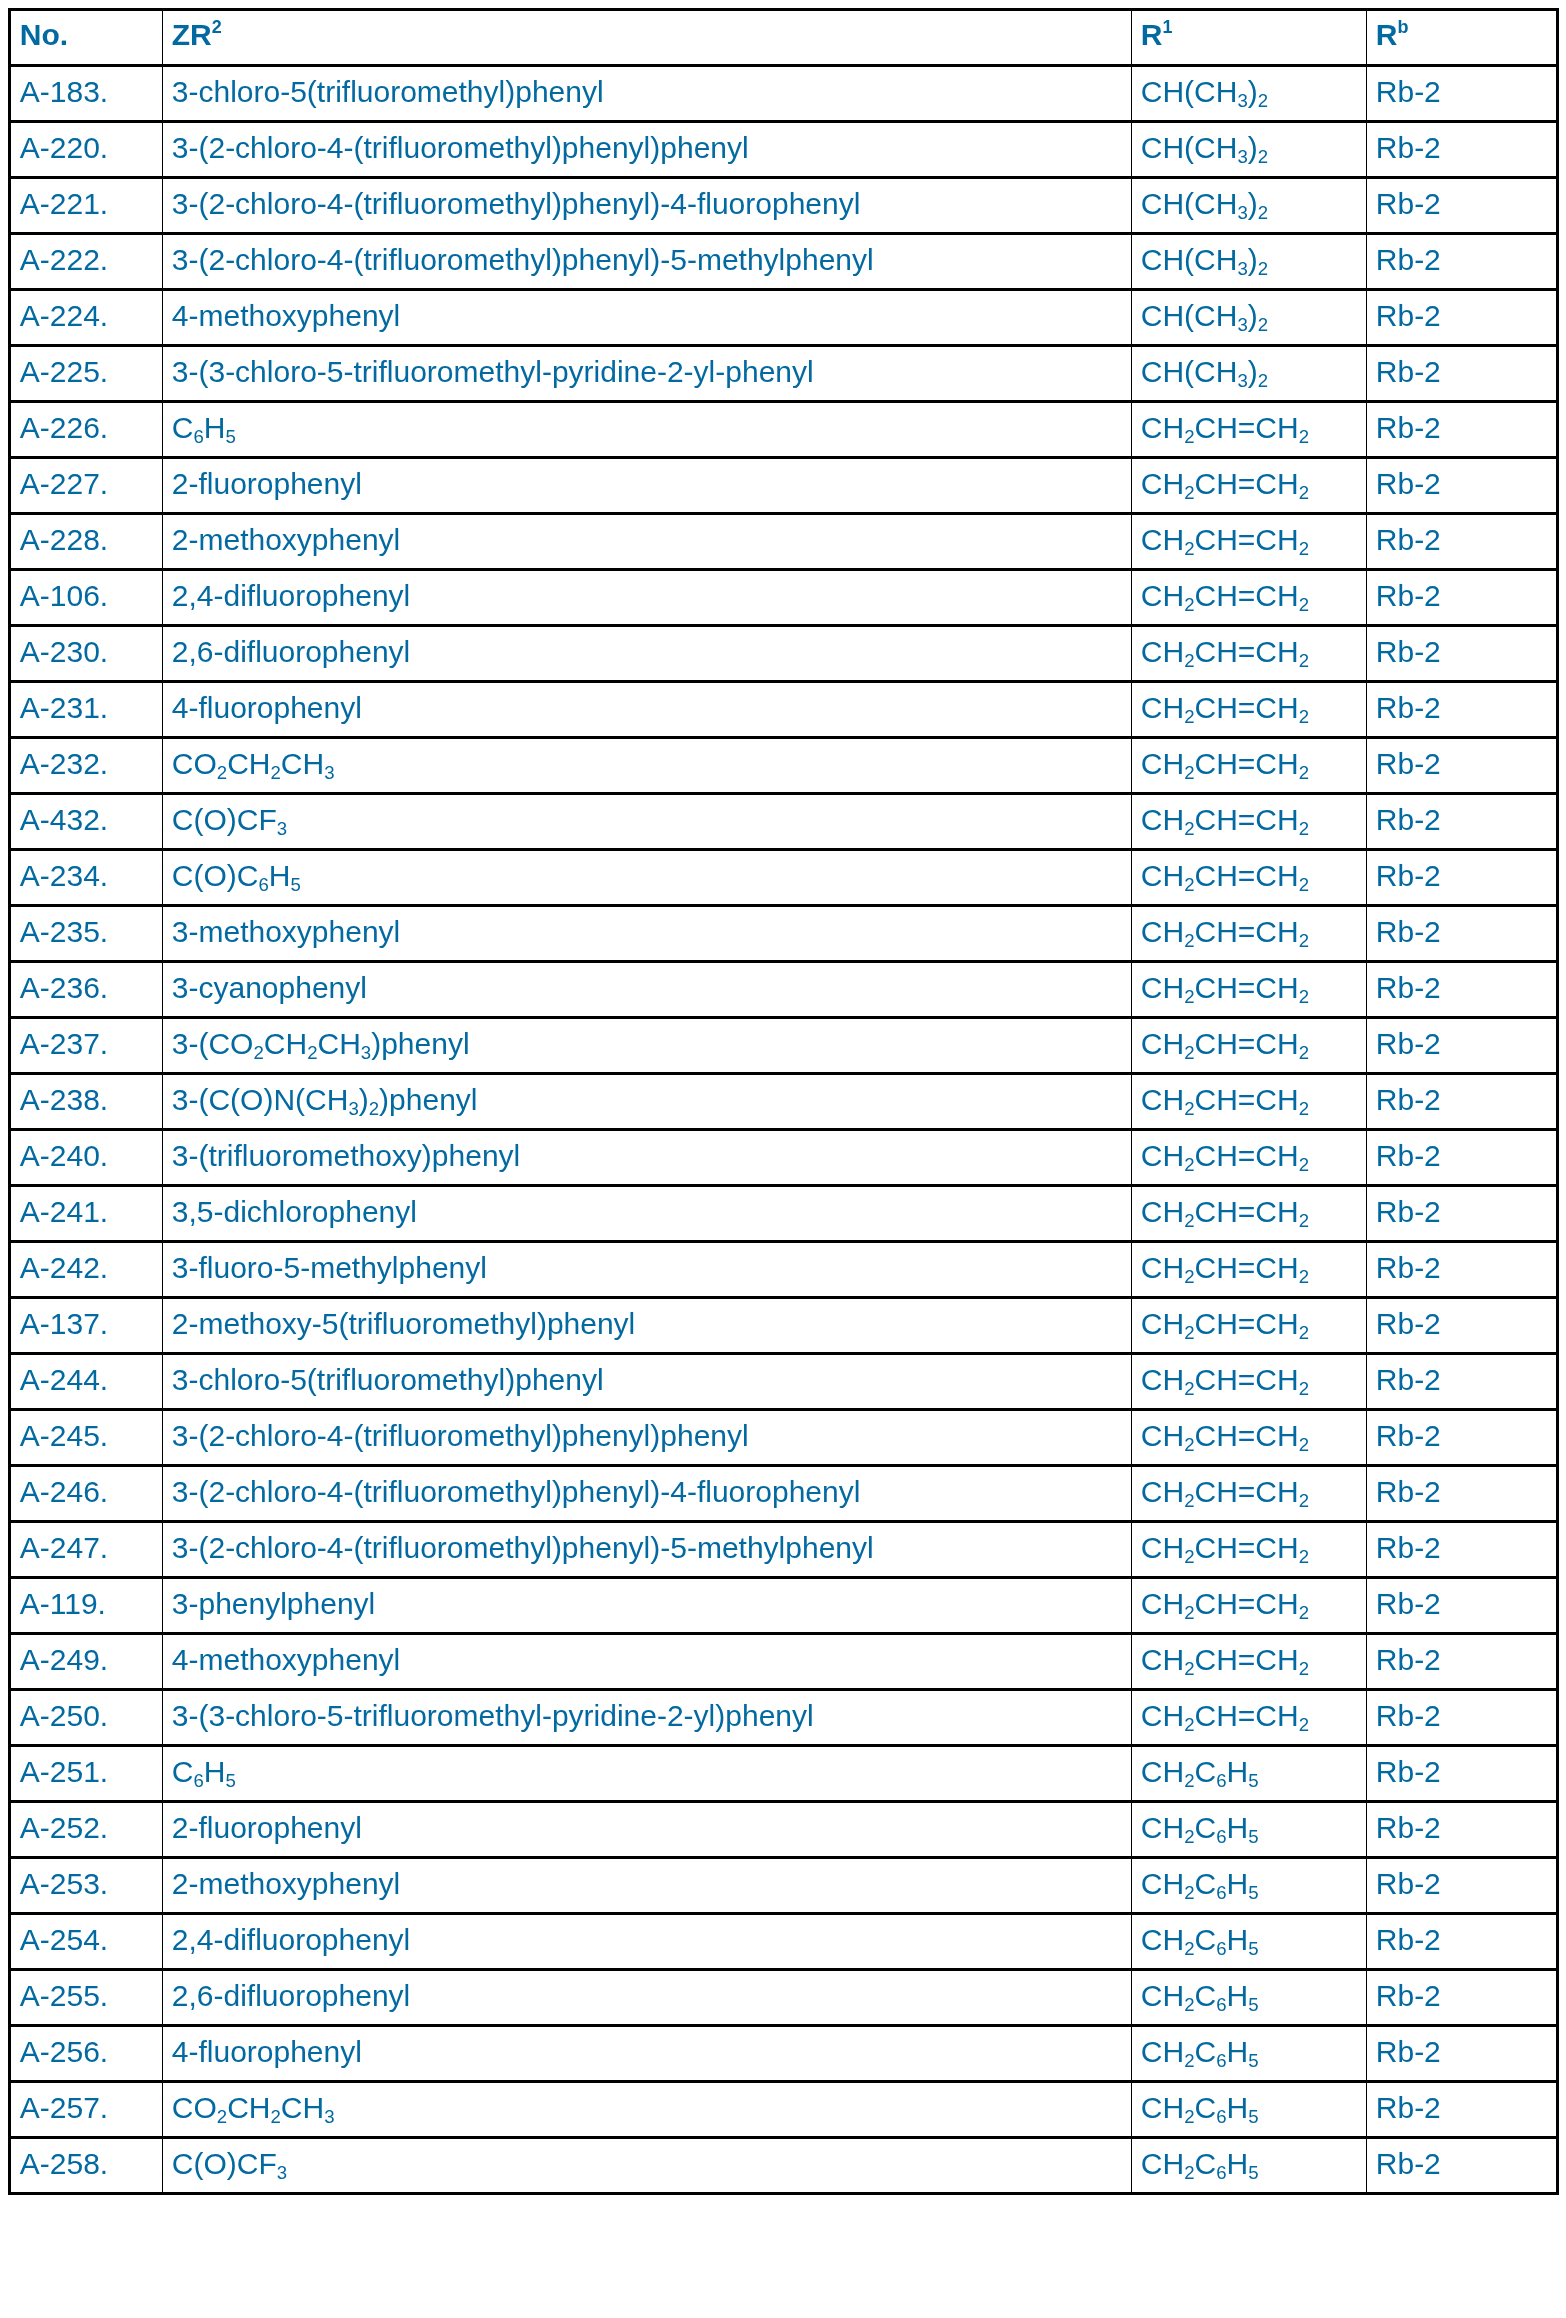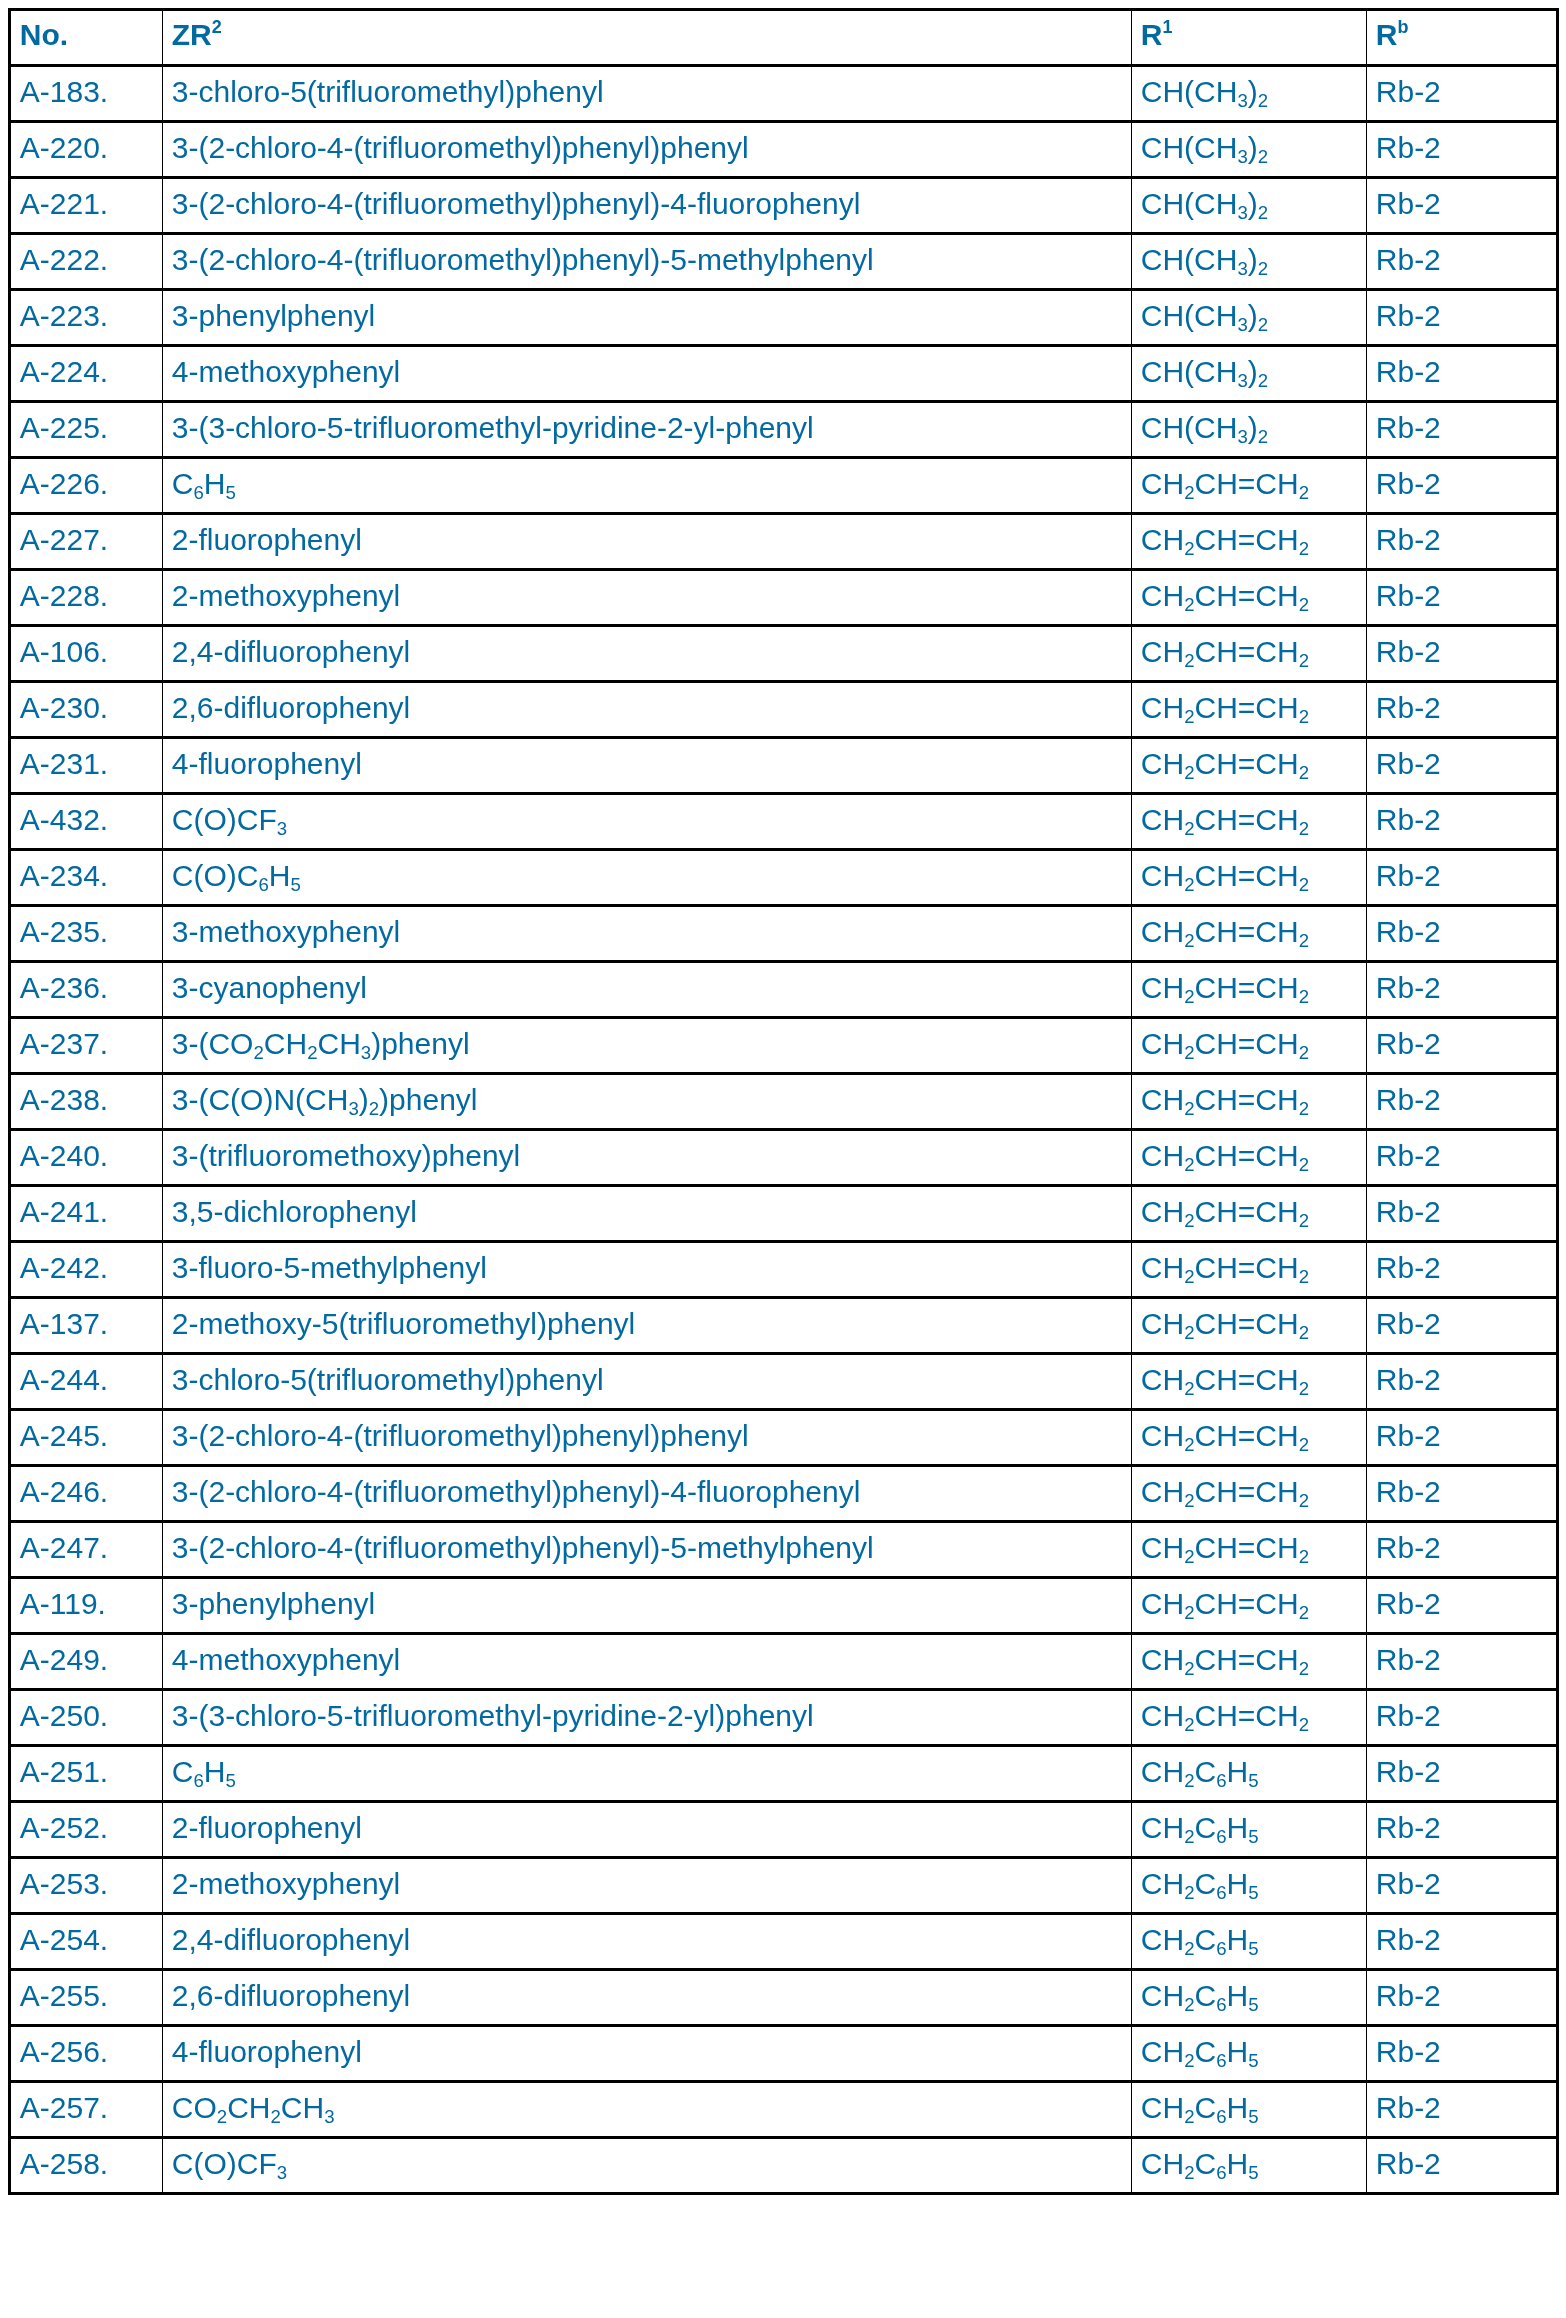--- a/index.html
+++ b/index.html
@@ -74,26 +74,20 @@
         <td>CH(CH<sub>3</sub>)<sub>2</sub></td>
         <td>Rb-2</td>
       </tr>
       <tr>
         <td>A-222.</td>
         <td>3-(2-chloro-4-(trifluoromethyl)phenyl)-5-methylphenyl</td>
         <td>CH(CH<sub>3</sub>)<sub>2</sub></td>
         <td>Rb-2</td>
       </tr>
       <tr>
-        <td>A-223.</td>
-        <td>3-phenylphenyl</td>
-        <td>CH(CH<sub>3</sub>)<sub>2</sub></td>
-        <td>Rb-2</td>
-      </tr>
-      <tr>
         <td>A-224.</td>
         <td>4-methoxyphenyl</td>
         <td>CH(CH<sub>3</sub>)<sub>2</sub></td>
         <td>Rb-2</td>
       </tr>
       <tr>
         <td>A-225.</td>
         <td>3-(3-chloro-5-trifluoromethyl-pyridine-2-yl-phenyl</td>
         <td>CH(CH<sub>3</sub>)<sub>2</sub></td>
         <td>Rb-2</td>
@@ -124,20 +118,26 @@
       </tr>
       <tr>
         <td>A-230.</td>
         <td>2,6-difluorophenyl</td>
         <td>CH<sub>2</sub>CH=CH<sub>2</sub></td>
         <td>Rb-2</td>
       </tr>
       <tr>
         <td>A-231.</td>
         <td>4-fluorophenyl</td>
+        <td>CH<sub>2</sub>CH=CH<sub>2</sub></td>
+        <td>Rb-2</td>
+      </tr>
+      <tr>
+        <td>A-232.</td>
+        <td>CO<sub>2</sub>CH<sub>2</sub>CH<sub>3</sub></td>
         <td>CH<sub>2</sub>CH=CH<sub>2</sub></td>
         <td>Rb-2</td>
       </tr>
       <tr>
         <td>A-432.</td>
         <td>C(O)CF<sub>3</sub></td>
         <td>CH<sub>2</sub>CH=CH<sub>2</sub></td>
         <td>Rb-2</td>
       </tr>
       <tr>

